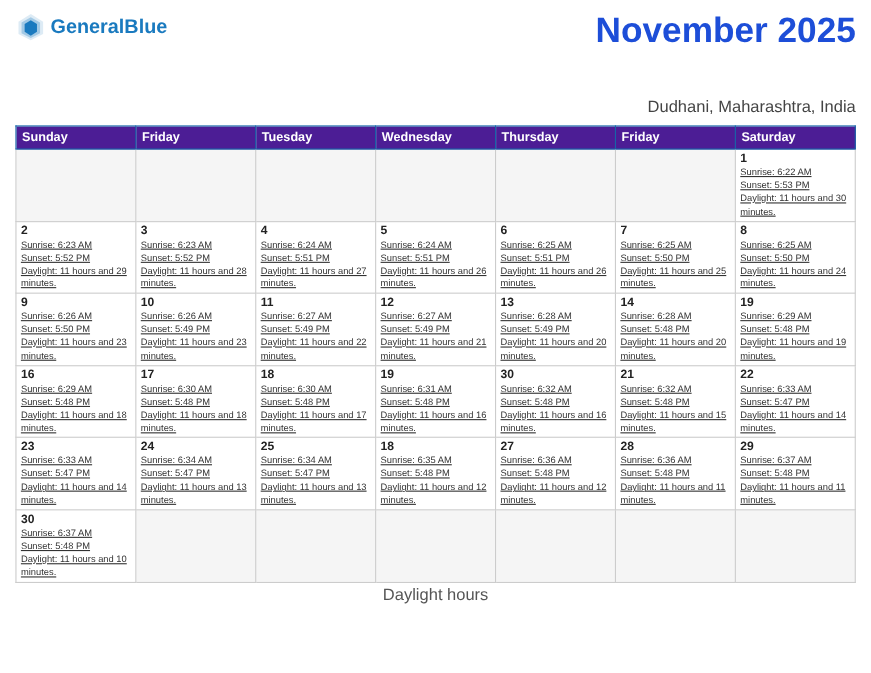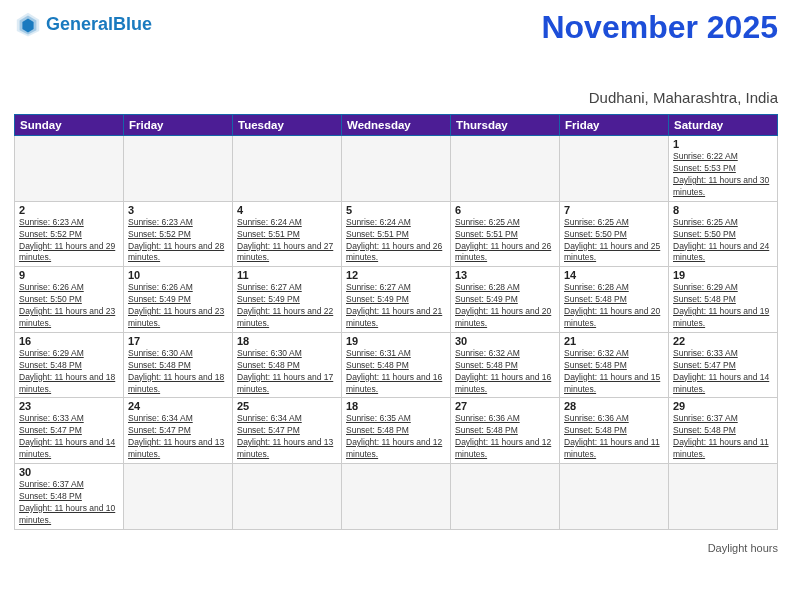--- a/index.html
+++ b/index.html
@@ -88,24 +88,24 @@
       display: block;
       margin-bottom: 1px;
     }
     .day-info {
       font-size: 8.5px;
       color: #333;
       line-height: 1.4;
       text-decoration: underline;
     }
     .footer-note {
-      margin-top: 12px;
-      font-size: 11px;
+      margin-top: 2px;
+      font-size: 15px;
       color: #555;
-      text-align: right;
+      text-align: center;
     }
     .last-row td {
       min-height: 52px;
     }
   </style>
 </head>
 <body>
 
 <div class="page">
   <div class="header">

